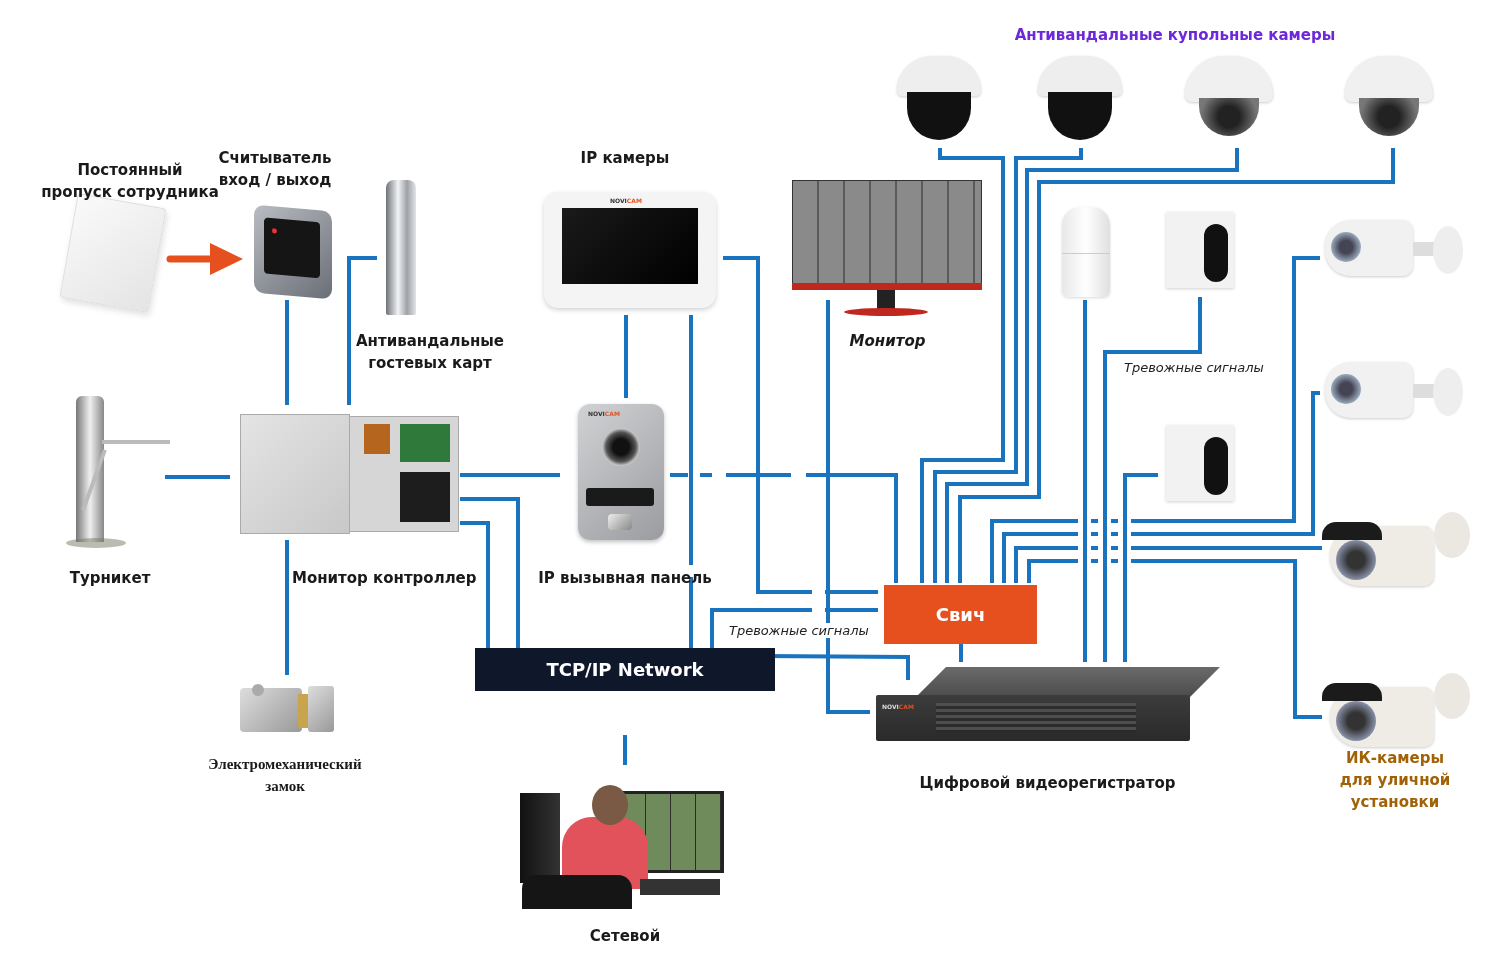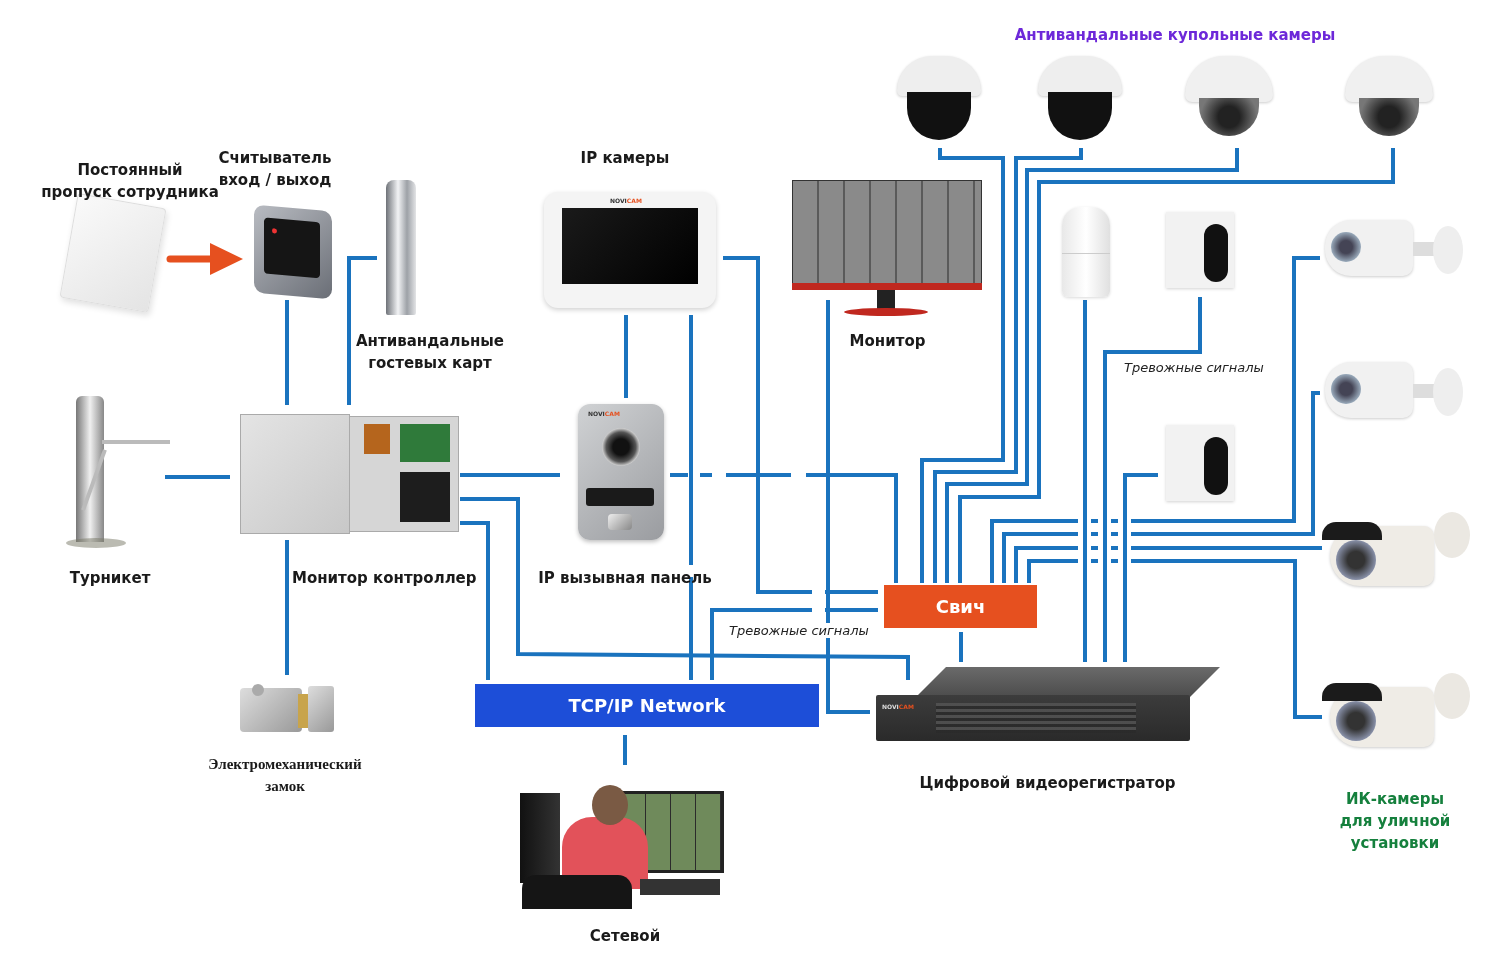--- a/index.html
+++ b/index.html
@@ -63,24 +63,24 @@
   <path d="M 1320 258 L 1294 258 L 1294 521 L 1131 521 M 1118 521 L 1111 521 M 1098 521 L 1091 521 M 1078 521 L 992 521 L 992 583" style="stroke: rgb(26, 115, 190);"></path>
   <path d="M 1320 393 L 1313 393 L 1313 534 L 1131 534 M 1118 534 L 1111 534 M 1098 534 L 1091 534 M 1078 534 L 1004 534 L 1004 583" style="stroke: rgb(26, 115, 190);"></path>
   <path d="M 1322 548 L 1131 548 M 1118 548 L 1111 548 M 1098 548 L 1091 548 M 1078 548 L 1016 548 L 1016 583" style="stroke: rgb(26, 115, 190);"></path>
   <path d="M 1322 717 L 1295 717 L 1295 561 L 1131 561 M 1118 561 L 1111 561 M 1098 561 L 1091 561 M 1078 561 L 1029 561 L 1029 583" style="stroke: rgb(26, 115, 190);"></path>
 
   <line x1="1085" y1="300" x2="1085" y2="662" style="stroke: rgb(26, 115, 190);"></line>
   <path d="M 1200 297 L 1200 352 L 1105 352 L 1105 662" style="stroke: rgb(26, 115, 190);"></path>
   <path d="M 1158 475 L 1125 475 L 1125 662" style="stroke: rgb(26, 115, 190);"></path>
 </svg>
 
-<div class="box" style="left: 884px; top: 585px; width: 153px; height: 43px; background: rgb(230, 80, 31); color: rgb(255, 255, 255);">
+<div class="box" style="left: 884px; top: 585px; width: 153px; height: 59px; background: rgb(230, 80, 31); color: rgb(255, 255, 255);">
   <span>Свич</span>
 </div>
-<div class="box" style="left: 475px; top: 684px; width: 344px; height: 43px; background: #1d4ed8; color: rgb(255, 255, 255);">
+<div class="box" style="left: 475px; top: 648px; width: 300px; height: 43px; background: #0f172a; color: rgb(255, 255, 255);">
   <span>TCP/IP Network</span>
 </div>
 
 <div class="dev" style="left:68px;top:200px;width:88px;height:104px;background:linear-gradient(135deg,#fafafa,#e4e4e4);border:1px solid #ddd;border-radius:4px;transform:rotate(10deg);box-shadow:2px 3px 6px rgba(0,0,0,.12);"></div>
 
 <div class="dev" style="left:254px;top:208px;width:78px;height:88px;background:linear-gradient(135deg,#b9bcc2,#6a6e76);border-radius:10px;transform:skewY(5deg);">
   <div style="position:absolute;left:10px;top:12px;width:56px;height:56px;background:#151515;border-radius:4px;"></div>
   <div style="position:absolute;left:18px;top:22px;width:5px;height:5px;background:#e33;border-radius:50%;"></div>
 </div>
 
@@ -205,21 +205,21 @@
   <span>Считыватель</span>
   <span>вход / выход</span>
 </div>
 <div class="lbl" style="left: 355px; top: 330px; width: 150px; color: rgb(26, 26, 26);">
   <span>Антивандальные</span>
   <span>гостевых карт</span>
 </div>
 <div class="lbl" style="left: 540px; top: 147px; width: 170px; color: rgb(26, 26, 26);">
   <span>IP камеры</span>
 </div>
-<div class="lbl" style="left: 815px; top: 330px; width: 145px; color: rgb(26, 26, 26);">
+<div class="lbl" style="left: 815px; top: 330px; width: 145px; color: rgb(26, 26, 26); font-style: italic;">
   <span>Монитор</span>
 </div>
 <div class="lbl" style="left: 1000px; top: 24px; width: 350px; color: #6d28d9;">
   <span>Антивандальные купольные камеры</span>
 </div>
 <div class="lbl" style="left: 50px; top: 567px; width: 120px; color: rgb(26, 26, 26);">
   <span>Турникет</span>
 </div>
 <div class="lbl" style="left: 292px; top: 567px; width: 178px; color: rgb(26, 26, 26);">
   <span>Монитор контроллер</span>
@@ -230,19 +230,19 @@
 <div class="lbl" style="left: 180px; top: 753px; width: 210px; color: rgb(26, 26, 26); font-family: Liberation Serif, serif;">
   <span>Электромеханический</span>
   <span>замок</span>
 </div>
 <div class="lbl" style="left: 565px; top: 925px; width: 120px; color: rgb(26, 26, 26);">
   <span>Сетевой</span>
 </div>
 <div class="lbl" style="left: 910px; top: 772px; width: 275px; color: rgb(26, 26, 26);">
   <span>Цифровой видеорегистратор</span>
 </div>
-<div class="lbl" style="left: 1325px; top: 788px; width: 140px; color: #15803d;">
+<div class="lbl" style="left: 1325px; top: 747px; width: 140px; color: #a16207;">
   <span>ИК-камеры</span>
   <span>для уличной</span>
   <span>установки</span>
 </div>
 <div class="ital" style="left:1124px;top:360px;">Тревожные сигналы</div>
 <div class="ital" style="left:727px;top:623px;background:#fff;padding:0 2px;">Тревожные сигналы</div>
 
 </body></html>

